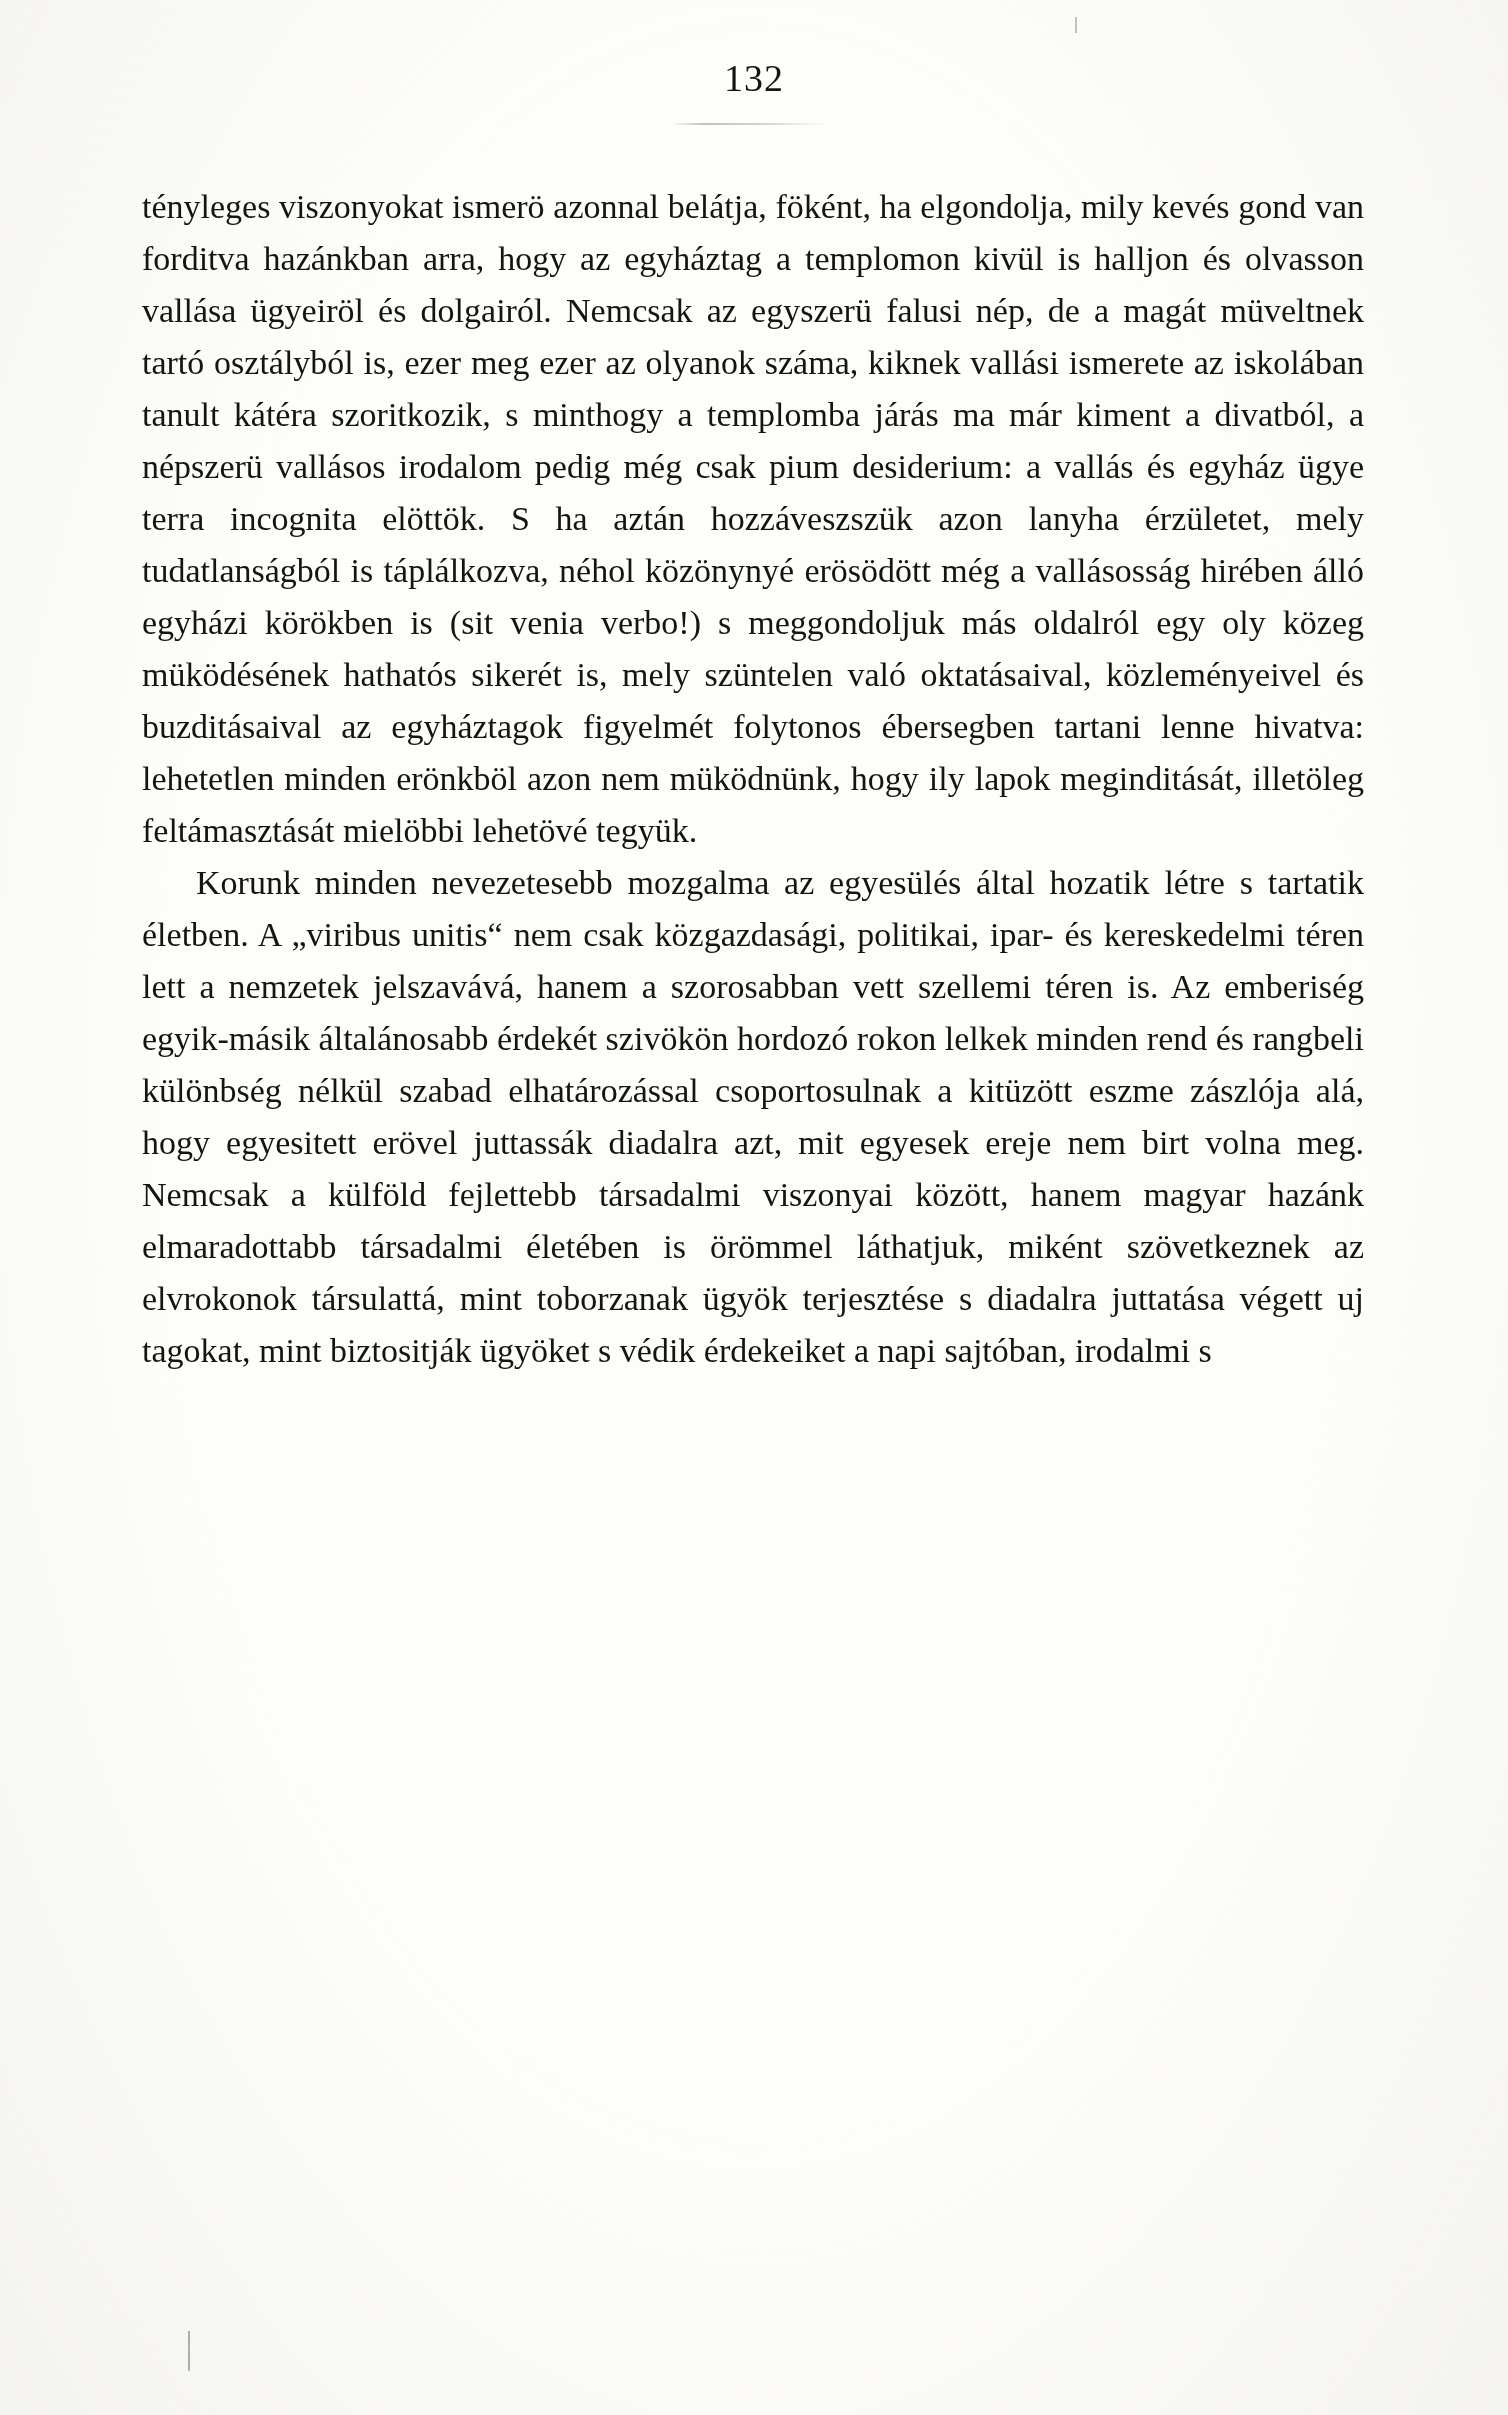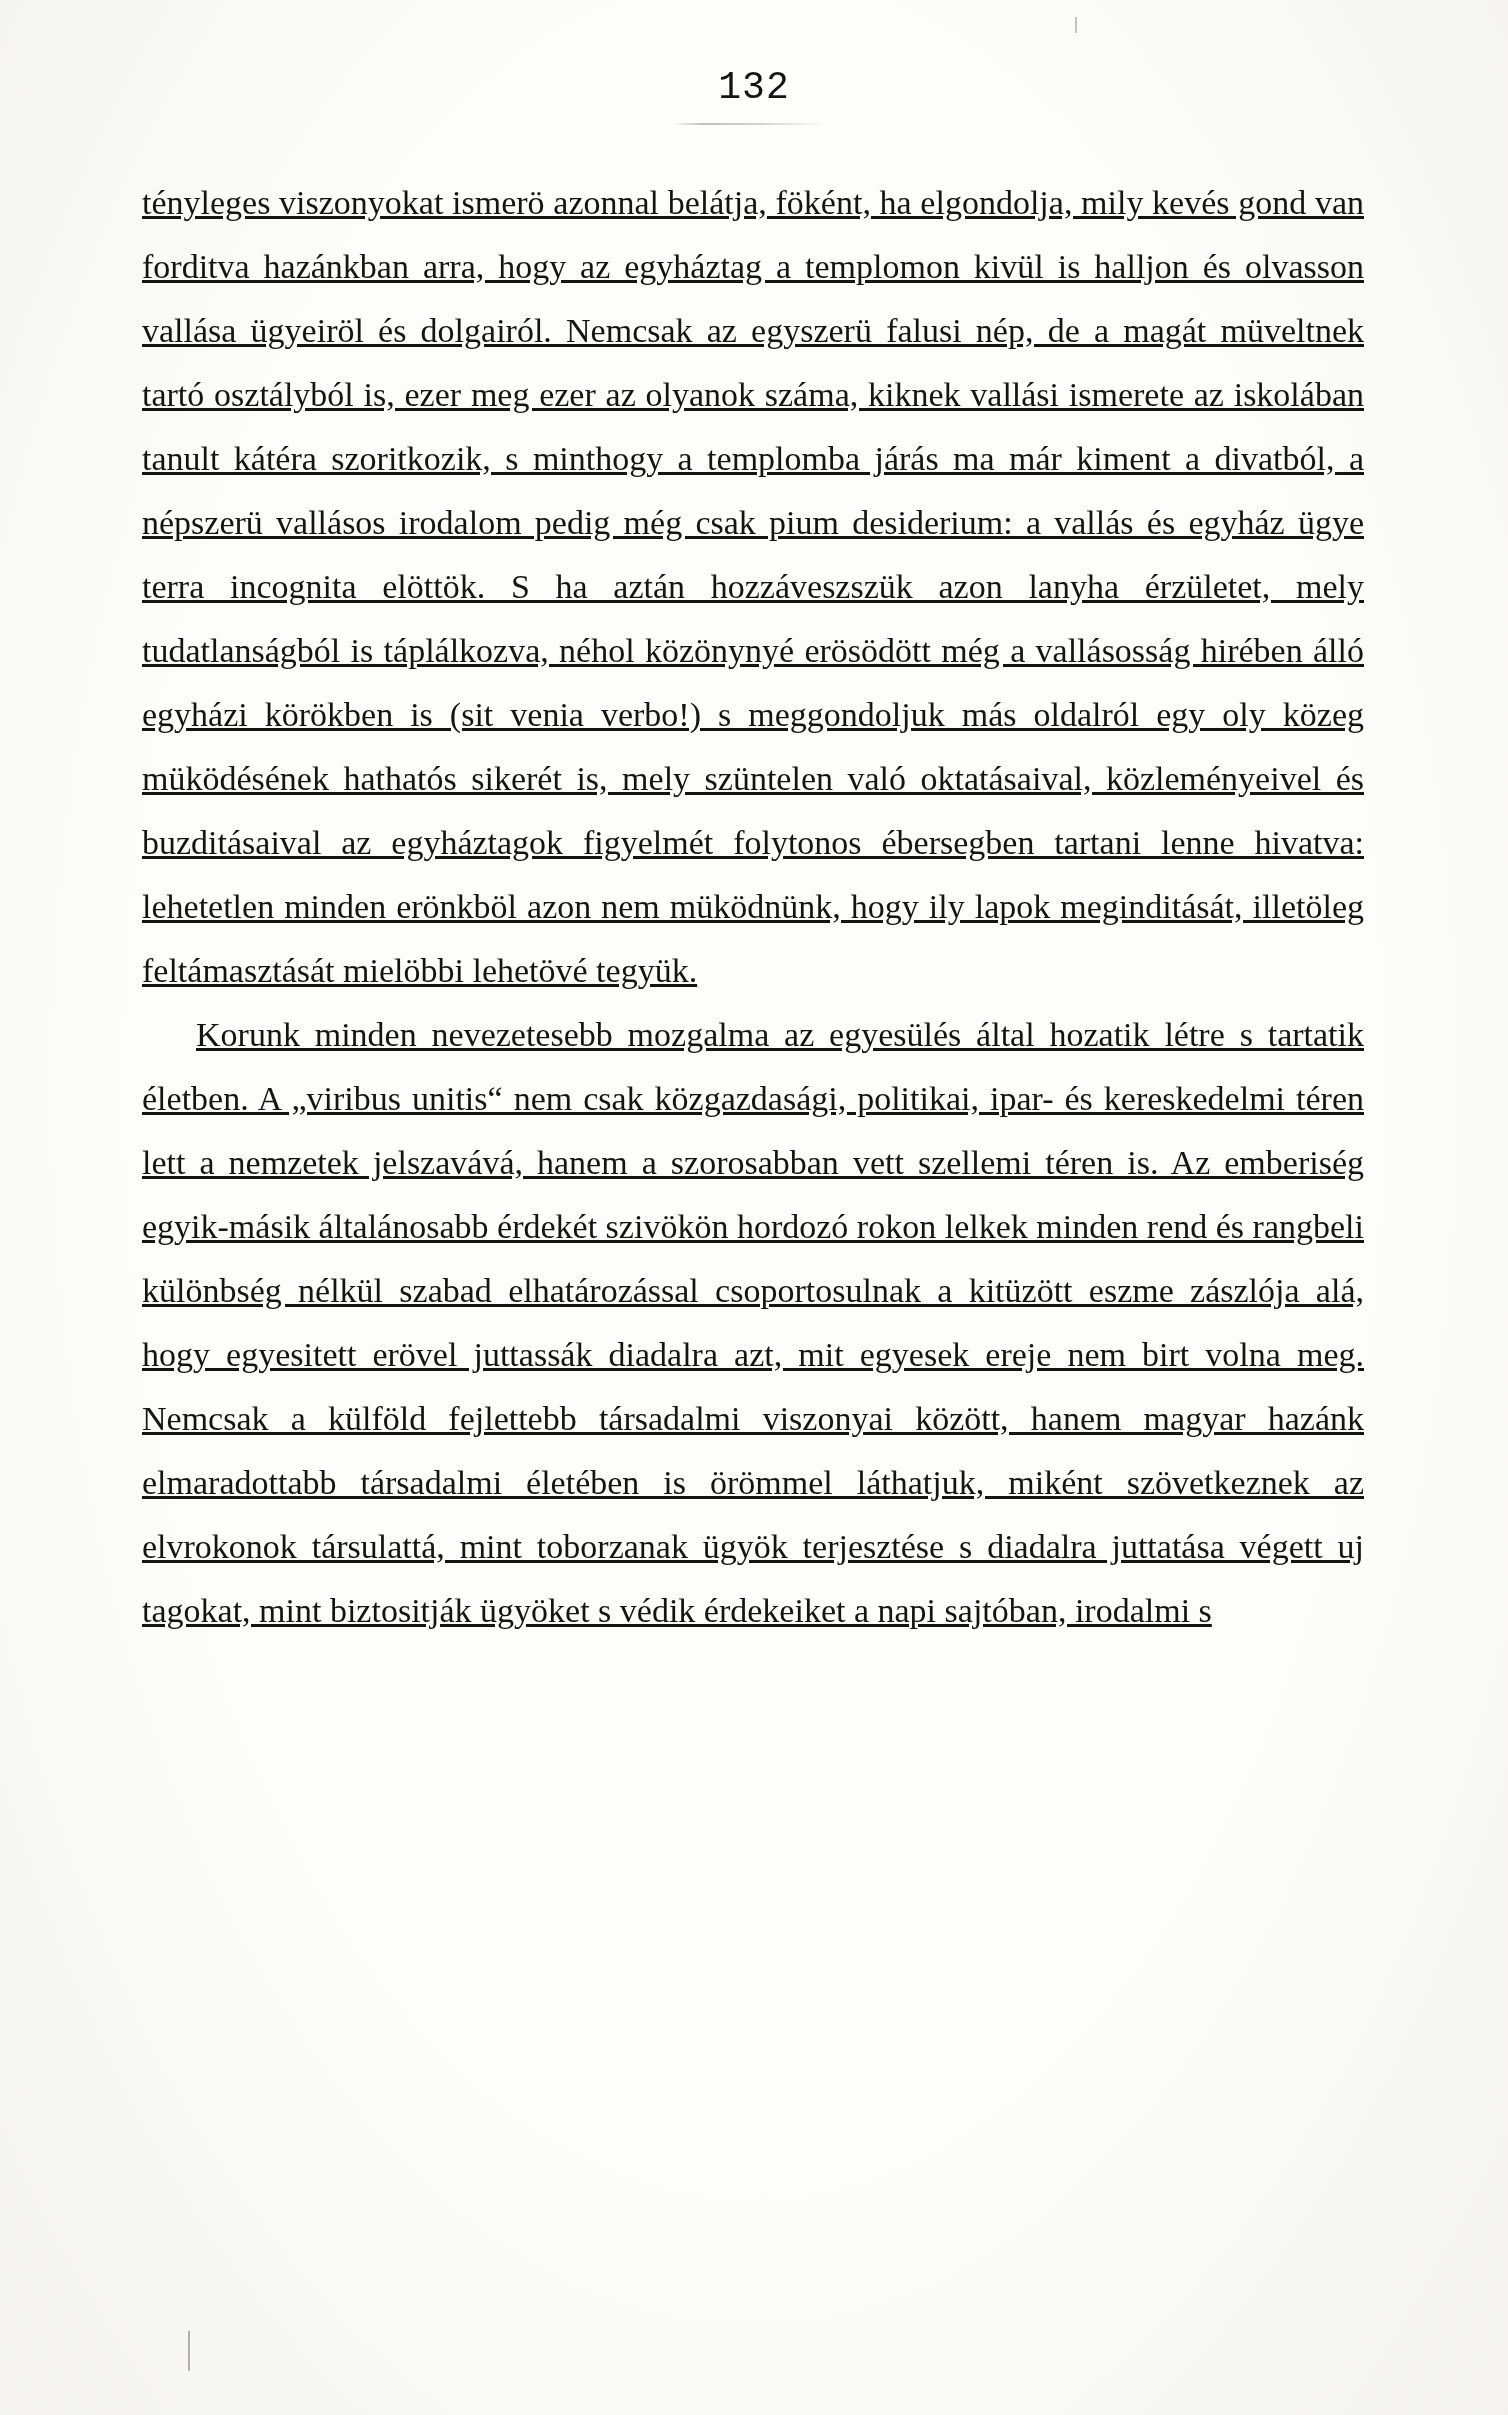--- a/index.html
+++ b/index.html
@@ -26,48 +26,47 @@
   .page::before {
     content: "";
     position: absolute;
     inset: 0;
     background:
       radial-gradient(ellipse at 50% 45%, rgba(255,255,255,0) 55%, rgba(160,155,145,0.10) 100%);
     pointer-events: none;
   }
   .page-number {
     position: absolute;
-    top: 66px;
+    top: 56px;
     left: 0;
     width: 100%;
     text-align: center;
     font-size: 38px;
     letter-spacing: 1px;
-    font-family: Liberation Mono, monospace;
+    font-family: Liberation Serif, serif;
     color: #141412;
   }
   .page-number-rule {
     position: absolute;
     top: 123px;
     left: 672px;
     width: 154px;
     height: 1.9px;
     background: linear-gradient(to right, rgba(120,118,110,0) 0%, rgba(120,118,110,0.45) 20%, rgba(120,118,110,0.30) 60%, rgba(120,118,110,0) 100%);
   }
   .body-text {
     position: absolute;
     left: 142px;
-    top: 171px;
+    top: 181px;
     width: 1222px;
     font-size: 34px;
-    line-height: 64px;
+    line-height: 52px;
     text-align: justify;
     text-justify: inter-word;
     color: #15150f;
-    text-decoration: underline;
     -webkit-font-smoothing: none;
   }
   .body-text p {
     margin: 0;
     text-indent: 0;
   }
   .body-text p.indent {
     text-indent: 54px;
   }
   .spaced {

